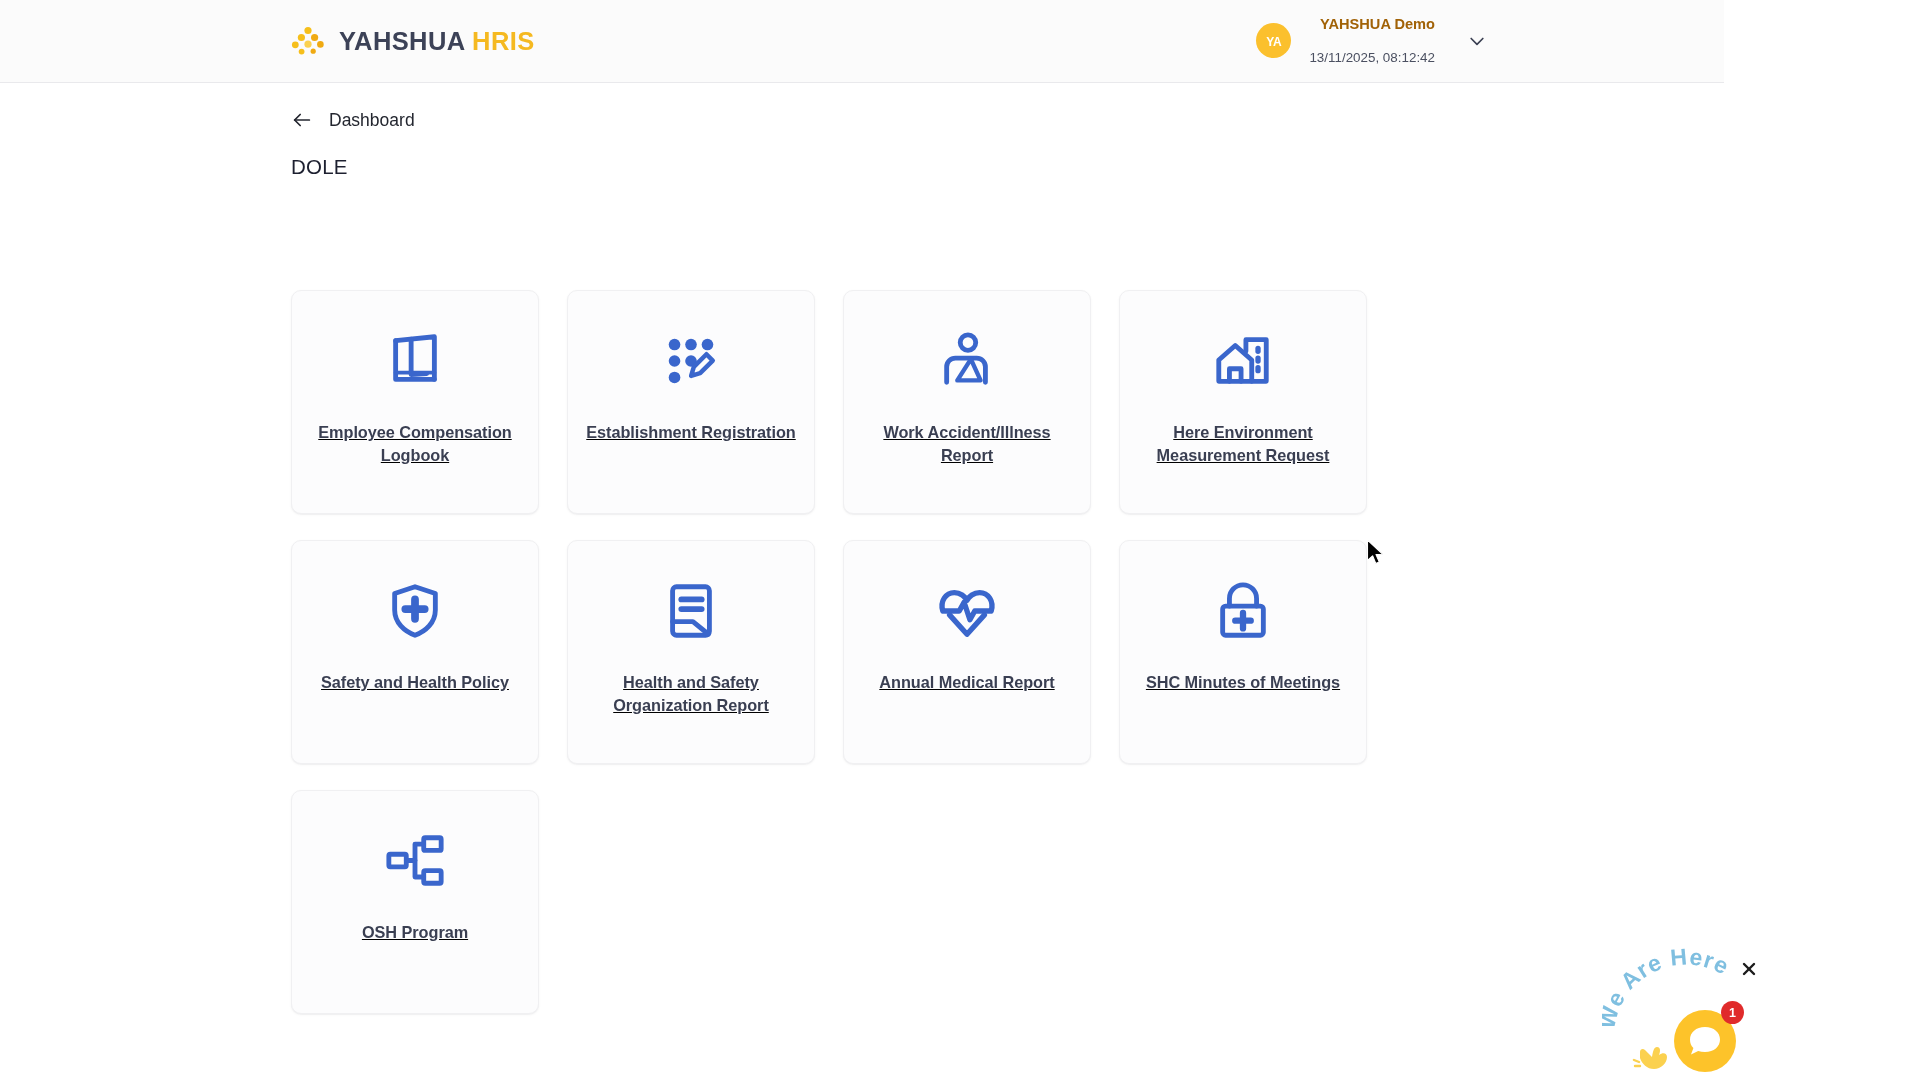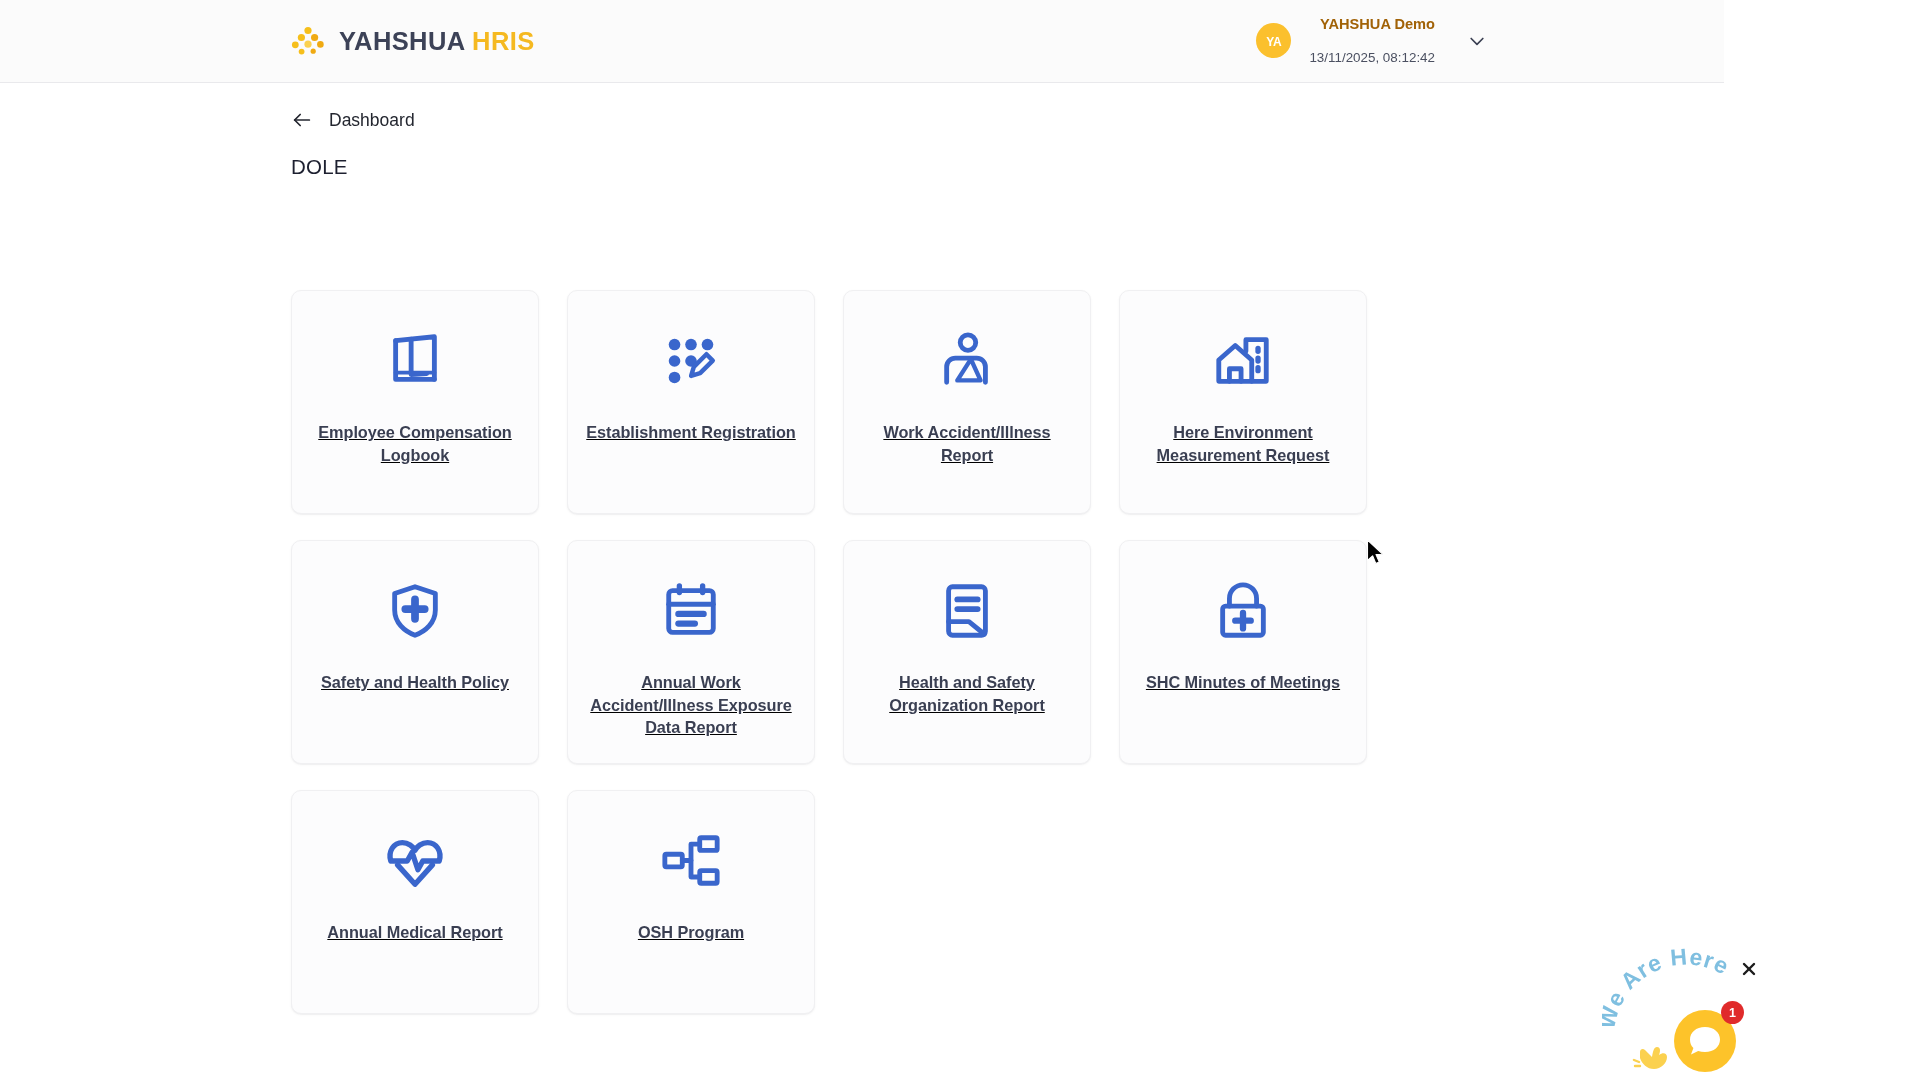--- a/index.html
+++ b/index.html
@@ -303,66 +303,53 @@
     <div class="card">
       <div class="card-icon">
         <svg width="62" height="62" viewBox="0 0 64 64" fill="none" stroke="#3a66cc" stroke-width="5" stroke-linecap="round" stroke-linejoin="round">
           <path d="M32 7 L53 14 L53 31 C53 44 43 53 32 57 C21 53 11 44 11 31 L11 14 Z"></path>
           <path d="M32 20 L32 40 M22 30 L42 30" stroke-width="8"></path>
         </svg>
       </div>
       <div class="card-label">Safety and Health Policy</div>
     </div>
 
-    <div class="card row2-card">
-      <div class="card-icon">
-        <svg width="62" height="62" viewBox="0 0 64 64" fill="none" stroke="#3a66cc" stroke-width="5" stroke-linecap="round" stroke-linejoin="round">
-          <rect x="9" y="11" width="46" height="43" rx="4"></rect>
-          <line x1="9" y1="25" x2="55" y2="25"></line>
-          <line x1="20" y1="6" x2="20" y2="13" stroke-width="5.5"></line>
-          <line x1="44" y1="6" x2="44" y2="13" stroke-width="5.5"></line>
-          <line x1="19" y1="35" x2="45" y2="35" stroke-width="6.5"></line>
-          <line x1="19" y1="45" x2="36" y2="45" stroke-width="6.5"></line>
-        </svg>
-      </div>
-      <div class="card-label">Annual Work Accident/Illness Exposure Data Report</div>
-    </div>
 
     <div class="card">
       <div class="card-icon">
         <svg width="62" height="62" viewBox="0 0 64 64" fill="none" stroke="#3a66cc" stroke-width="5" stroke-linecap="round" stroke-linejoin="round">
           <path d="M13 11 a4 4 0 0 1 4 -4 h30 a4 4 0 0 1 4 4 v42 a4 4 0 0 1 -4 4 h-30 a4 4 0 0 1 -4 -4 Z"></path>
           <line x1="22" y1="20" x2="43" y2="20" stroke-width="6"></line>
           <line x1="22" y1="30" x2="43" y2="30" stroke-width="6"></line>
           <path d="M13 43 L34 43 L50 56" stroke-width="5"></path>
         </svg>
       </div>
       <div class="card-label">Health and Safety Organization Report</div>
     </div>
 
     <div class="card">
       <div class="card-icon">
-        <svg width="62" height="62" viewBox="0 0 64 64" fill="none" stroke="#3a66cc" stroke-width="5" stroke-linecap="round" stroke-linejoin="round">
-          <path d="M18 27 L18 19 a14 14 0 0 1 28 0 L46 27"></path>
-          <rect x="11" y="27" width="42" height="30" rx="3"></rect>
-          <path d="M32 34 L32 50 M24 42 L40 42" stroke-width="6.5"></path>
-        </svg>
-      </div>
-      <div class="card-label">SHC Minutes of Meetings</div>
-    </div>
-
-    <div class="card">
-      <div class="card-icon">
         <svg width="62" height="62" viewBox="0 0 64 64" fill="none" stroke="#3a66cc" stroke-width="5.5" stroke-linecap="round" stroke-linejoin="round">
           <path d="M7 32 C4 22 10 13 19 13 C25 13 30 17 32 21 C34 17 39 13 45 13 C54 13 60 22 57 32"></path>
           <path d="M9 32 L24 32 L29 23 L35 41 L40 32 L55 32" stroke-width="5.5"></path>
           <path d="M14 36 L32 56 L50 36" stroke-width="5.5"></path>
         </svg>
       </div>
       <div class="card-label">Annual Medical Report</div>
+    </div>
+
+    <div class="card">
+      <div class="card-icon">
+        <svg width="62" height="62" viewBox="0 0 64 64" fill="none" stroke="#3a66cc" stroke-width="5" stroke-linecap="round" stroke-linejoin="round">
+          <path d="M18 27 L18 19 a14 14 0 0 1 28 0 L46 27"></path>
+          <rect x="11" y="27" width="42" height="30" rx="3"></rect>
+          <path d="M32 34 L32 50 M24 42 L40 42" stroke-width="6.5"></path>
+        </svg>
+      </div>
+      <div class="card-label">SHC Minutes of Meetings</div>
     </div>
 
     <div class="card">
       <div class="card-icon">
         <svg width="62" height="62" viewBox="0 0 64 64" fill="none" stroke="#3a66cc" stroke-width="5" stroke-linecap="round" stroke-linejoin="round">
           <rect x="5" y="25" width="18" height="13" rx="1.5"></rect>
           <rect x="41" y="8" width="18" height="13" rx="1.5"></rect>
           <rect x="41" y="42" width="18" height="13" rx="1.5"></rect>
           <path d="M23 31.5 L32 31.5 L32 14.5 L41 14.5"></path>
           <path d="M32 31.5 L32 48.5 L41 48.5"></path>

